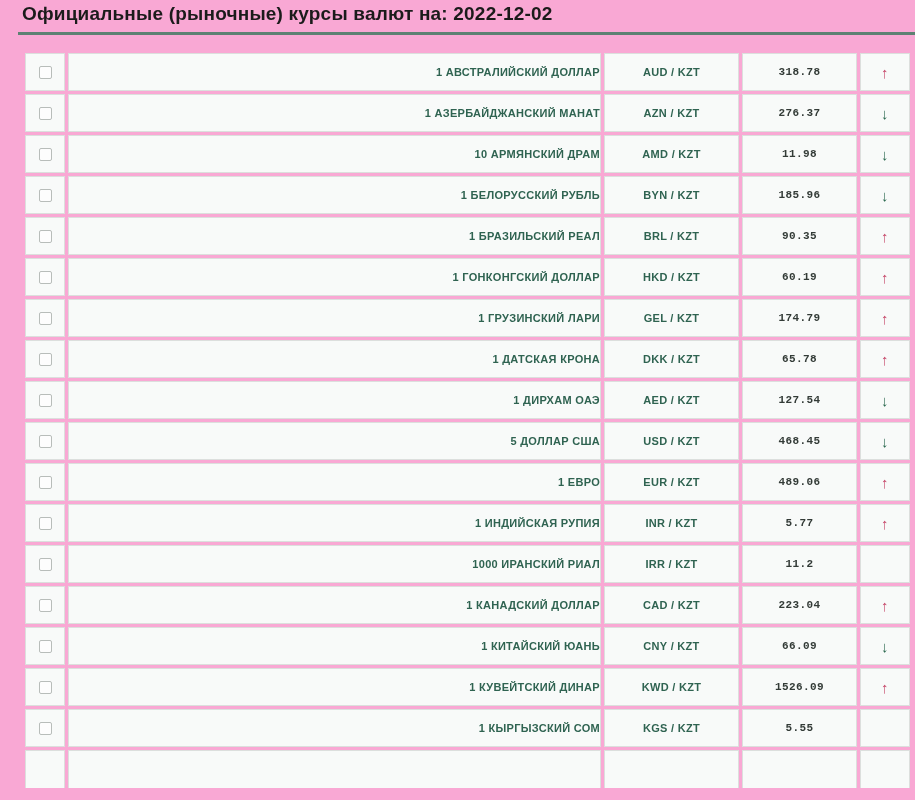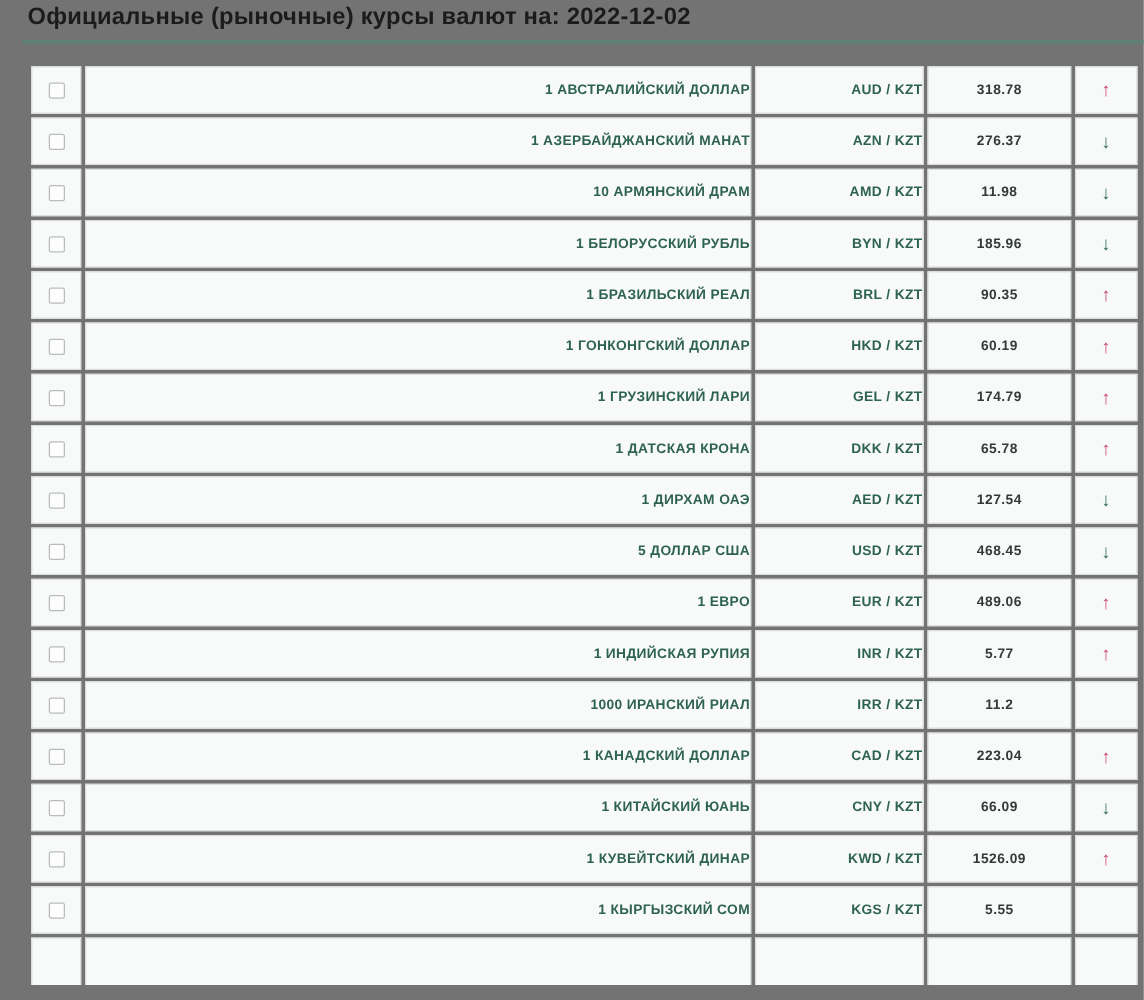--- a/index.html
+++ b/index.html
@@ -2,21 +2,21 @@
 <html style="--c-title_text: #1b1b1b; --c-line: #5e8173; --c-name_text: #2f6351; --c-value_text: #333b37; --c-border: #dcdfdd; --c-cell_bg: #f8faf9; --c-up: #c64a6b; --c-down: #2e6b52;"><head>
 <meta charset="utf-8">
 <style>
   * { margin:0; padding:0; box-sizing:border-box; }
   html,body { background:#ffffff; }
   body {
     font-family:"Liberation Sans", sans-serif;
     width:915px; height:800px; overflow:hidden;
   }
   .page {
-    position:relative; width:915px; height:800px; overflow:hidden; background:#737373;
+    position:relative; width:915px; height:800px; overflow:hidden; background:#f9a8d4;
   }
   .page-title {
     position:absolute; left:22px; top:3px;
     font-size:19px; font-weight:700; color:var(--c-title_text,#1b1b1b);
     letter-spacing:0.2px; white-space:nowrap;
   }
   .title-rule {
     position:absolute; left:18px; right:0; top:32px; height:3px;
     background:var(--c-line,#5e8173);
   }
@@ -26,22 +26,22 @@
   }
   td {
     background:var(--c-cell_bg,#f8faf9);
     border:1px solid var(--c-border,#dcdfdd);
     height:38px; vertical-align:middle;
     font-size:11px; font-weight:700; letter-spacing:0.3px;
     overflow:hidden; white-space:nowrap;
   }
   td.c-check { text-align:center; }
   td.c-name  { text-align:right; padding-left:14px; color:var(--c-name_text,#2f6351); }
-  td.c-pair  { text-align:right; color:var(--c-name_text,#2f6351); }
-  td.c-rate  { text-align:center; color:var(--c-value_text,#333b37); letter-spacing:0.4px; }
+  td.c-pair  { text-align:center; color:var(--c-name_text,#2f6351); }
+  td.c-rate  { text-align:center; color:var(--c-value_text,#333b37); letter-spacing:0.4px;font-family:Liberation Mono, monospace; }
   td.c-trend { text-align:center; }
   .arr { font-size:15px; font-weight:700; line-height:1; display:inline-block; }
   .arr.up   { color:var(--c-up,#c64a6b); }
   .arr.down { color:var(--c-down,#2e6b52); }
   input.row-cb {
     appearance:none; -webkit-appearance:none;
     width:13px; height:13px; border:1px solid #b8bdba; border-radius:2px;
     background:#fdfdfd; display:inline-block; vertical-align:middle; cursor:pointer;
   }
   tr.partial td { border-bottom:none; }

